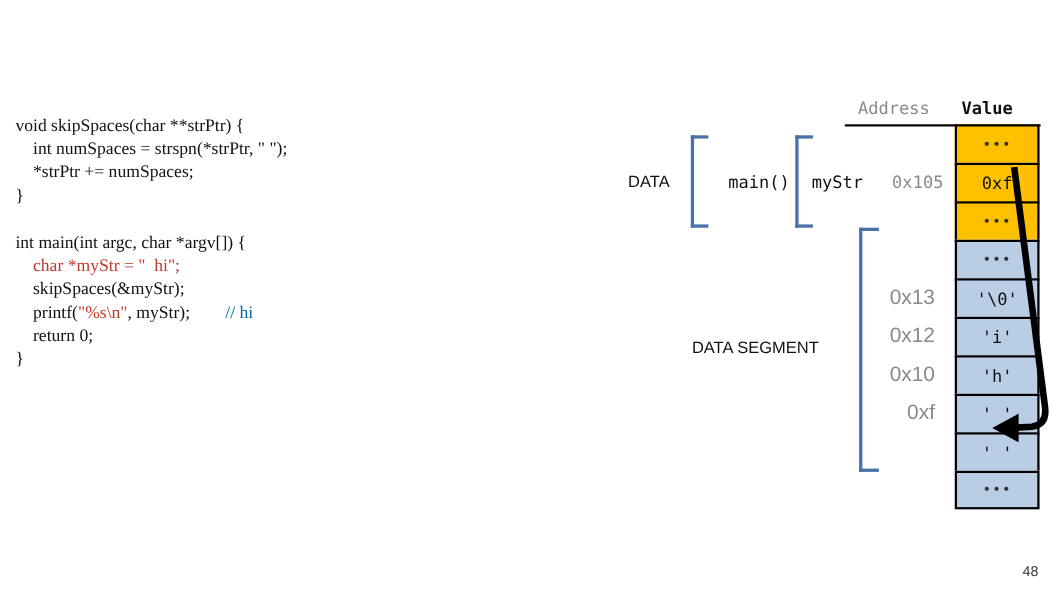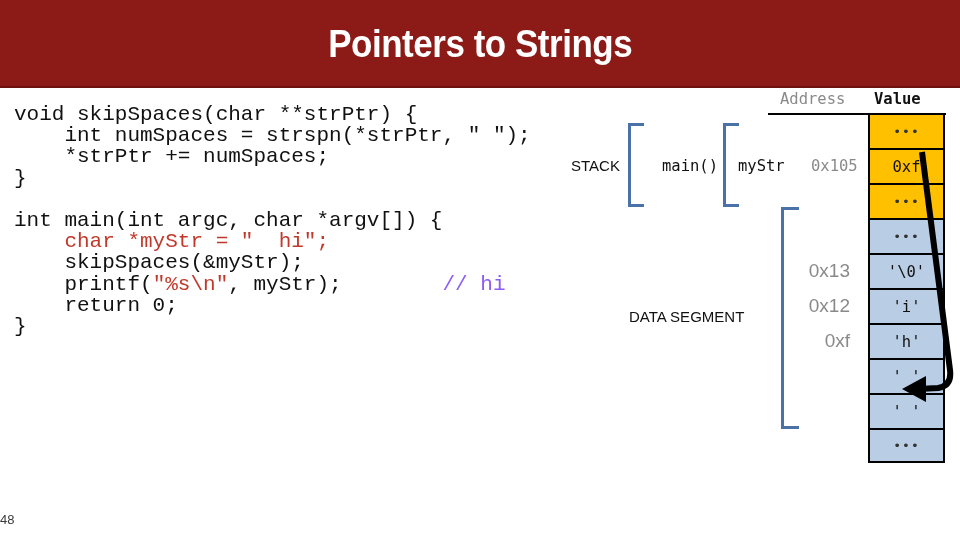--- a/index.html
+++ b/index.html
@@ -29,31 +29,31 @@
     font-weight:bold;
     font-size:38px;
     letter-spacing:-0.5px;
     transform:scaleX(0.92);
     white-space:nowrap;
   }
 
   
   .code{
     position:absolute;left:14px;top:104px;
-    font-family:Liberation Mono, monospace;
-    font-size:21px;
+    font-family:Liberation Serif, serif;
+    font-size:16px;
     line-height:21.2px;
     color:#111111;
     white-space:pre;
     letter-spacing:0px;
   }
   .code .ln{display:block;white-space:pre;min-height:21.2px;}
   .code .blank{display:block;height:21.2px;}
   .str{color:#C0392B;}
-  .cmt{color:#8b5cf6;margin-top:35px;}
+  .cmt{color:#0369a1;margin-top:35px;}
 
   
   .mem{position:absolute;left:0;top:0;width:960px;height:540px;pointer-events:none;padding-left:45px;}
 
   .hdr{
     position:absolute;
     font-family:"DejaVu Sans Mono","Liberation Mono",monospace;
     font-size:15.5px;
     white-space:nowrap;
   }
@@ -120,53 +120,50 @@
     border:3px solid #4A72A8;
     border-right:0;
     box-sizing:border-box;
   }
   .br-stack{left:628px;top:123px;width:16px;height:84px;}
   .br-main{left:723px;top:123px;width:16px;height:84px;}
   .br-data{left:781px;top:207px;width:18px;height:222px;}
 
   .pagenum{
     position:absolute;left:0;top:512px;width:944px;
+    text-align:right;
     font-family:"Liberation Sans",sans-serif;
     font-size:13px;
     color:#3a3a3a;
   }
 
   .arrow-svg{position:absolute;left:0;top:0;width:960px;height:540px;}
 </style>
 </head>
 <body>
 
 <div id="slide">
 
-  <div class="banner">
-    <div class="banner-inner">
-      <div class="banner-title">Pointers to Strings</div>
-    </div>
-  </div>
 
   <div class="code" id="code-block"><span class="ln"><span>void skipSpaces(char **strPtr) {</span></span><span class="ln"><span>    int numSpaces = strspn(*strPtr, " ");</span></span><span class="ln"><span>    *strPtr += numSpaces;</span></span><span class="ln"><span>}</span></span><span class="blank">&nbsp;</span><span class="ln"><span>int main(int argc, char *argv[]) {</span></span><span class="ln"><span class="str">    char *myStr = "  hi";</span></span><span class="ln"><span>    skipSpaces(&amp;myStr);</span></span><span class="ln"><span>    printf(</span><span class="str">"%s\n"</span><span>, myStr);        </span><span class="cmt">// hi</span></span><span class="ln"><span>    return 0;</span></span><span class="ln"><span>}</span></span></div>
 
   <div class="mem">
 
     <div class="hdr hdr-address">Address</div>
     <div class="hdr hdr-value">Value</div>
     <div class="hrule"></div>
 
     <div class="addrcol" id="addr-col">
         <div class="addr"></div>
         <div class="addr"></div>
         <div class="addr"></div>
         <div class="addr"></div>
         <div class="addr">0x13</div>
         <div class="addr">0x12</div>
+        <div class="addr">0x10</div>
         <div class="addr">0xf</div>
         <div class="addr"></div>
       </div>
     <div class="cellcol" id="cell-col">
         <div class="cell orange">
           <span class="ell">•••</span>
         </div>
         <div class="cell orange">0xf</div>
         <div class="cell orange">
           <span class="ell">•••</span>
@@ -181,21 +178,21 @@
         <div class="cell blue">' '</div>
         <div class="cell blue last">
           <span class="ell">•••</span>
         </div>
       </div>
 
     <div class="bracket br-stack"></div>
     <div class="bracket br-main"></div>
     <div class="bracket br-data"></div>
 
-    <div class="lbl lbl-stack">STACK</div>
+    <div class="lbl lbl-stack">DATA</div>
     <div class="lbl lbl-main">main()</div>
     <div class="lbl lbl-mystr">myStr</div>
     <div class="lbl lbl-addr105">0x105</div>
     <div class="lbl lbl-dataseg">DATA SEGMENT</div>
 
     <svg class="arrow-svg" viewBox="0 0 960 540">
       <path d="M 922 152 L 950 370 Q 952 386 938 388 L 918 389" stroke="#000000" stroke-width="6" fill="none" stroke-linecap="butt"></path>
       <polygon points="926,376 926,402 902,389" fill="#000000"></polygon>
     </svg>
   </div>

